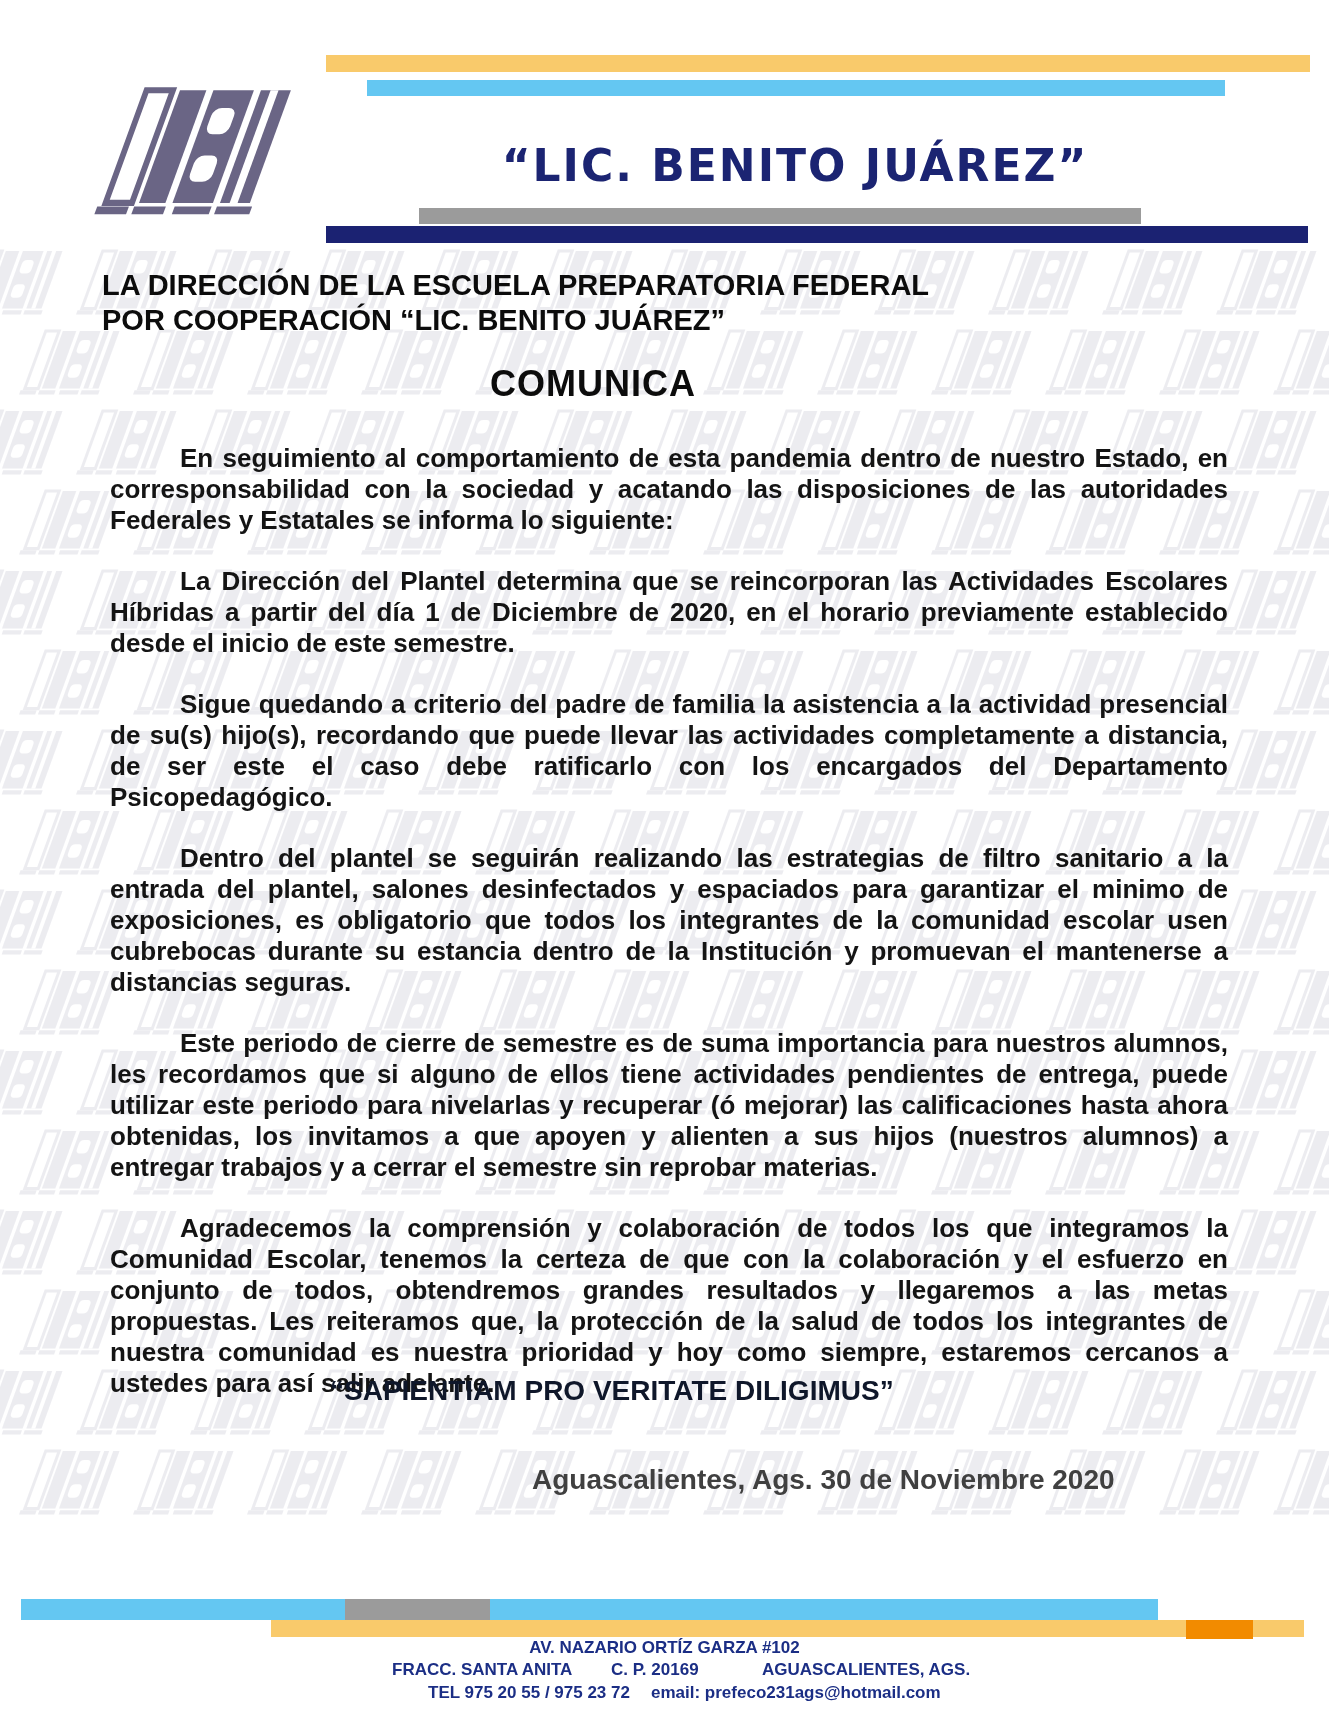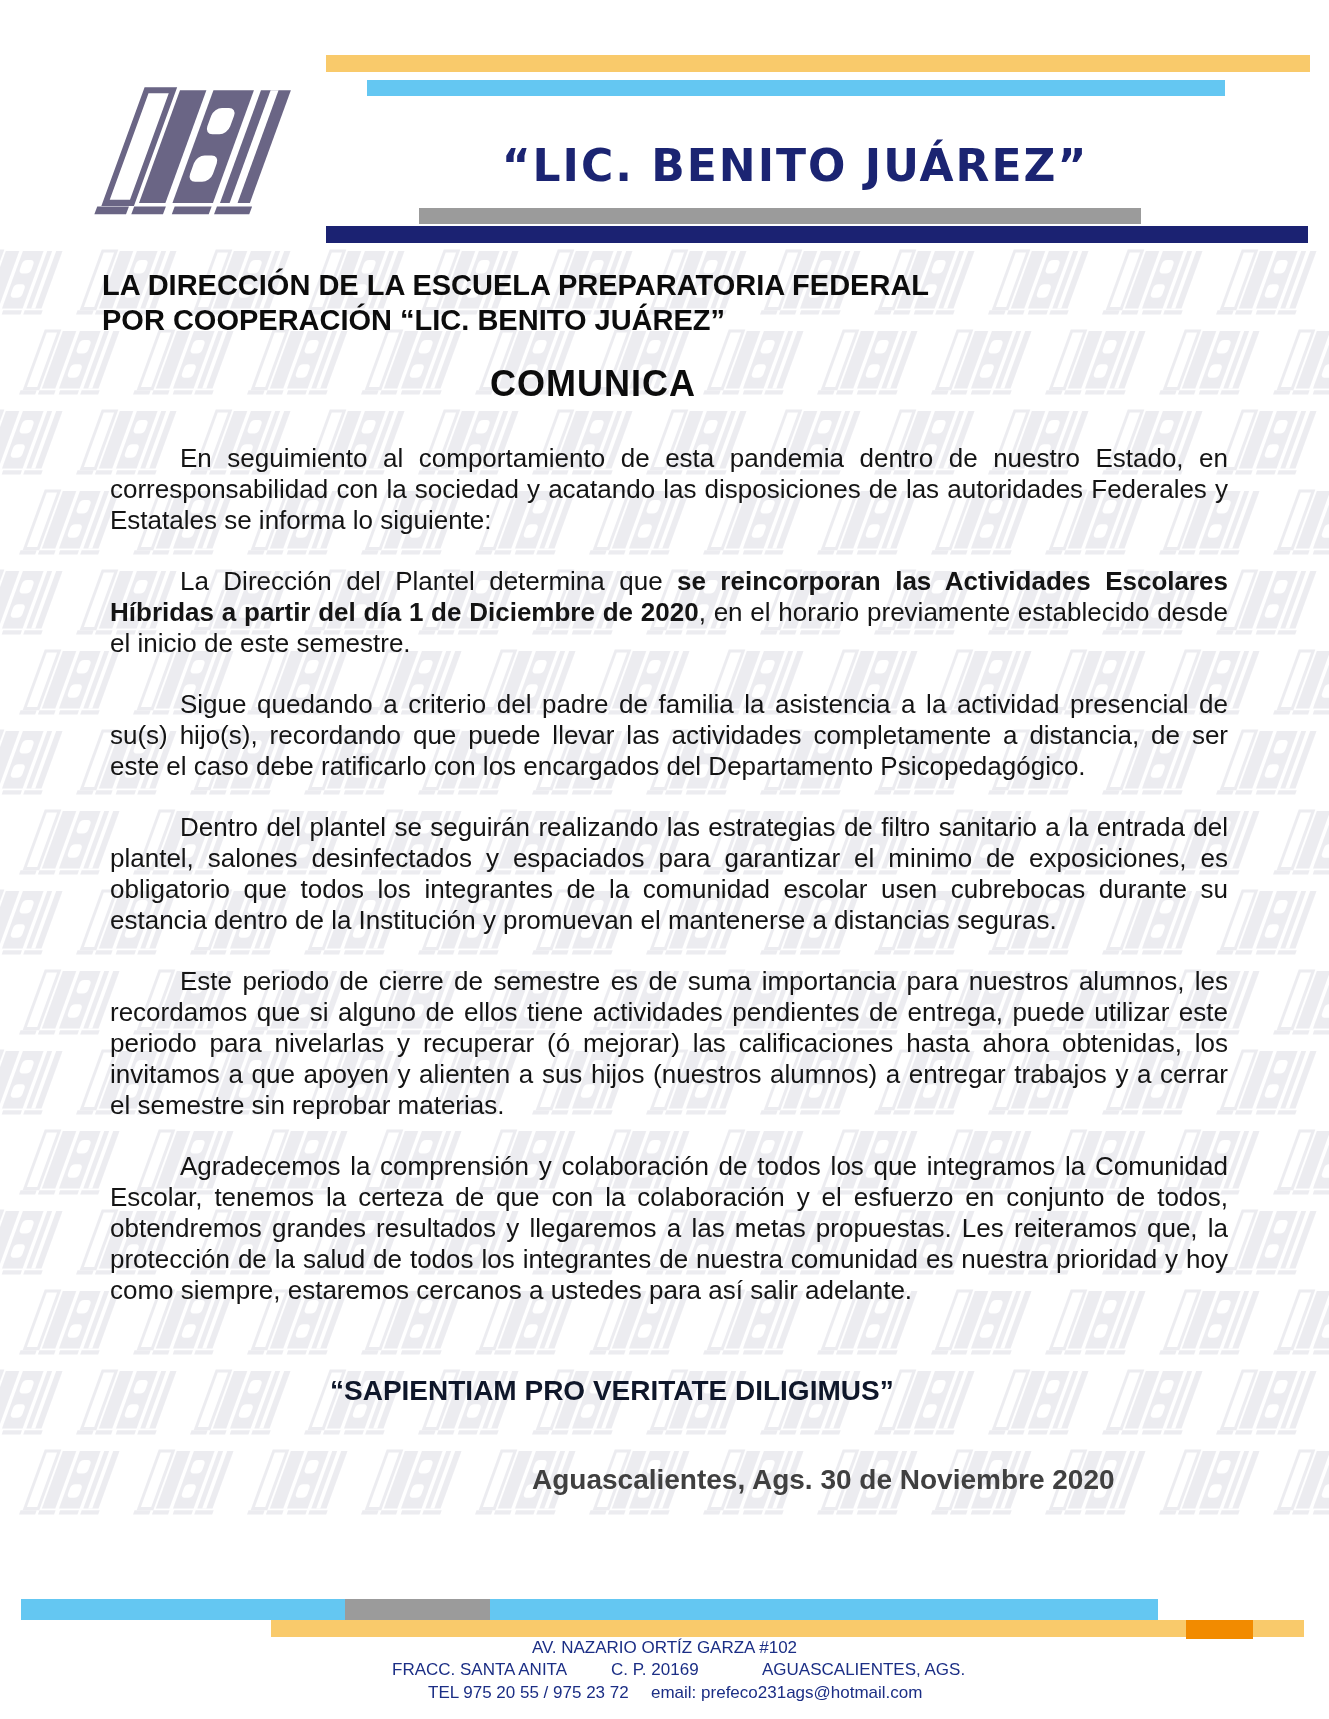--- a/index.html
+++ b/index.html
@@ -37,42 +37,42 @@
   
   .doc-heading{
     left:102px;top:268px;width:1140px;text-align:left;
     font-weight:bold;font-size:29px;line-height:35px;color:#0c0c0c;
   }
   .doc-announce{
     left:0;top:363px;width:1186px;text-align:center;
     font-weight:bold;font-size:36px;letter-spacing:1px;color:#0c0c0c;
   }
   .doc-body{
-    left:110px;top:443px;width:1118px;color:#141414;
+    left:110px;top:443px;width:1118px;color:#141414;font-weight:bold;
   }
   .doc-body p{
     margin:0 0 30px 0;
     font-size:26px;line-height:31px;
     text-align:justify;text-indent:70px;
   }
   .doc-motto{
     left:330px;top:1375px;
     font-weight:bold;font-size:28px;color:#0f172a;
   }
   .doc-date{
     left:532px;top:1464px;
     font-weight:bold;font-size:28px;color:#404040;
   }
   
   .bar-sky-bottom   {left:21px;top:1599px;width:1137px;height:21px;background:#64c7f2;}
   .bar-gray-bottom  {left:345px;top:1599px;width:145px;height:21px;background:#9b9b9b;}
   .bar-amber-bottom {left:271px;top:1620px;width:1033px;height:17px;background:#f9ca6b;}
   .bar-orange-block {left:1186px;top:1620px;width:67px;height:19px;background:#f28b00;}
   .footer-text{
-    position:absolute;font-weight:normal;font-size:17px;color:#1b2e85;white-space:nowrap;
+    position:absolute;font-weight:bold;font-size:17px;color:#1b2e85;white-space:nowrap;
   }
   .ft-line1{left:100px;top:1638px;width:1129px;text-align:center;}
   .ft-fracc{left:392px;top:1660px;text-align:center;}
   .ft-cp   {left:611px;top:1660px;}
   .ft-city {left:762px;top:1660px;}
   .ft-tel  {left:428px;top:1683px;}
   .ft-email{left:651px;top:1683px;}
 </style>
 </head>
 <body>

